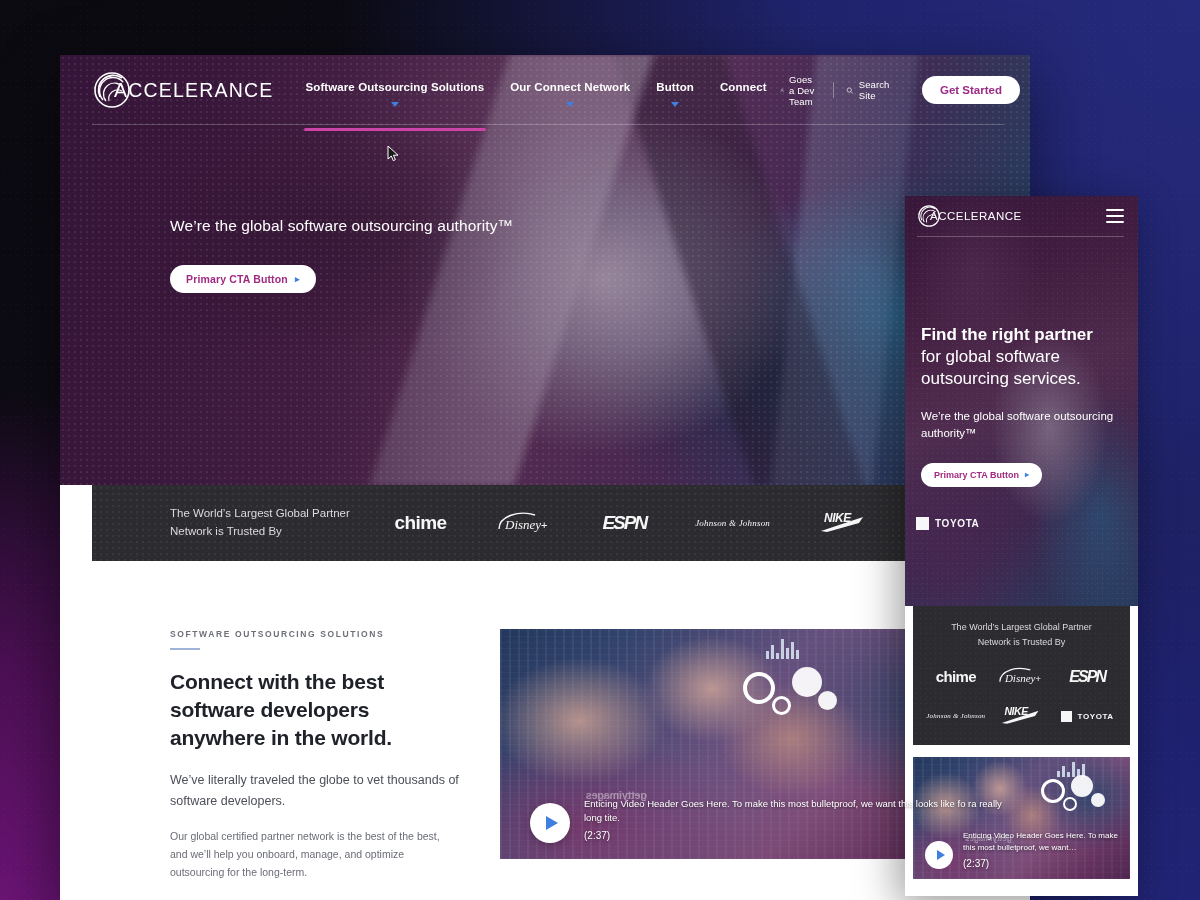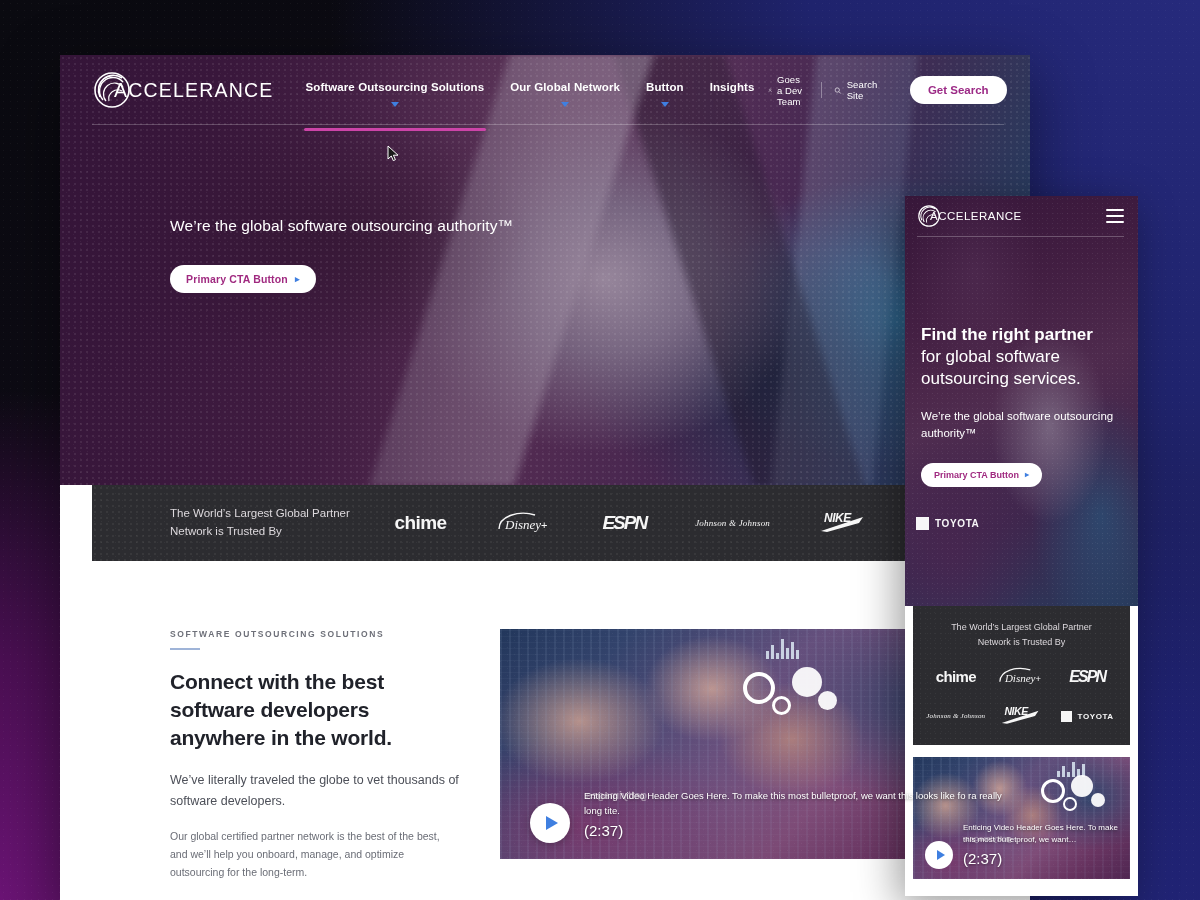--- a/index.html
+++ b/index.html
@@ -237,21 +237,21 @@
   .dot-w { position: absolute; border-radius: 50%; background: rgba(255,255,255,.93); }
   .dot-w.d1 { left: 292px; top: 38px; width: 30px; height: 30px; }
   .dot-w.d2 { left: 318px; top: 62px; width: 19px; height: 19px; }
   .bars { position: absolute; left: 266px; top: 8px; display: flex; align-items: flex-end; gap: 2px; height: 22px; opacity: .85; }
   .bars i { width: 3px; background: #dce9f4; display: block; }
   .video-caption {
     position: absolute; left: 84px; right: 10px; bottom: 16px; z-index: 4;
     color: #fff; font-size: 9.5px; line-height: 1.52;
     text-shadow: 0 1px 3px rgba(0,0,0,.5);
   }
-  .video-time { display: block; margin-top: 2px; font-size: 15px; }
+  .video-time { display: block; margin-top: 2px; font-size: 10px; }
   .play {
     position: absolute; left: 30px; bottom: 16px; z-index: 5;
     width: 40px; height: 40px; border-radius: 50%;
     background: #fff; display: flex; align-items: center; justify-content: center;
     cursor: pointer;
     box-shadow: 0 2px 8px rgba(0,0,0,.25);
   }
   .play i {
     width: 0; height: 0; margin-left: 4px;
     border-top: 7px solid transparent; border-bottom: 7px solid transparent;
@@ -371,49 +371,49 @@
           <span class="logo-word">ACCELERANCE</span>
         </div>
 
         <div class="nav-links">
           <div class="nav-item active">
             <span class="lbl">Software Outsourcing Solutions</span>
             <span class="caret"></span>
             <span class="underline"></span>
           </div>
           <div class="nav-item">
-            <span class="lbl">Our Global Network</span>
+            <span class="lbl">Our Connect Network</span>
             <span class="caret"></span>
           </div>
           <div class="nav-item">
             <span class="lbl">Button</span>
             <span class="caret"></span>
           </div>
           <div class="nav-item">
-            <span class="lbl">Insights</span>
+            <span class="lbl">Connect</span>
           </div>
         </div>
 
         <div class="nav-right">
           <div class="nav-util">
             <svg width="11" height="11" viewBox="0 0 16 16">
               <circle cx="8" cy="5" r="3" fill="none" stroke="#fff" stroke-width="1.3"></circle>
               <path d="M2.5 14c0-3 2.5-5 5.5-5s5.5 2 5.5 5" fill="none" stroke="#fff" stroke-width="1.3"></path>
             </svg>
             <span>Goes a Dev Team</span>
           </div>
           <span class="nav-sep"></span>
           <div class="nav-util">
             <svg width="11" height="11" viewBox="0 0 16 16">
               <circle cx="7" cy="7" r="4.6" fill="none" stroke="#fff" stroke-width="1.3"></circle>
               <line x1="10.6" y1="10.6" x2="14.5" y2="14.5" stroke="#fff" stroke-width="1.4"></line>
             </svg>
             <span>Search Site</span>
           </div>
-          <button class="btn-started">Get Search</button>
+          <button class="btn-started">Get Started</button>
         </div>
       </nav>
 
       <span class="cursor">
         <svg viewBox="0 0 14 18" width="14" height="18">
           <path d="M1 1 L1 14 L4.3 11 L6.3 15.6 L8.4 14.7 L6.4 10.2 L11 10.2 Z" fill="#1a1a1a" stroke="#fff" stroke-width="1"></path>
         </svg>
       </span>
 
       <div class="hero-copy">

